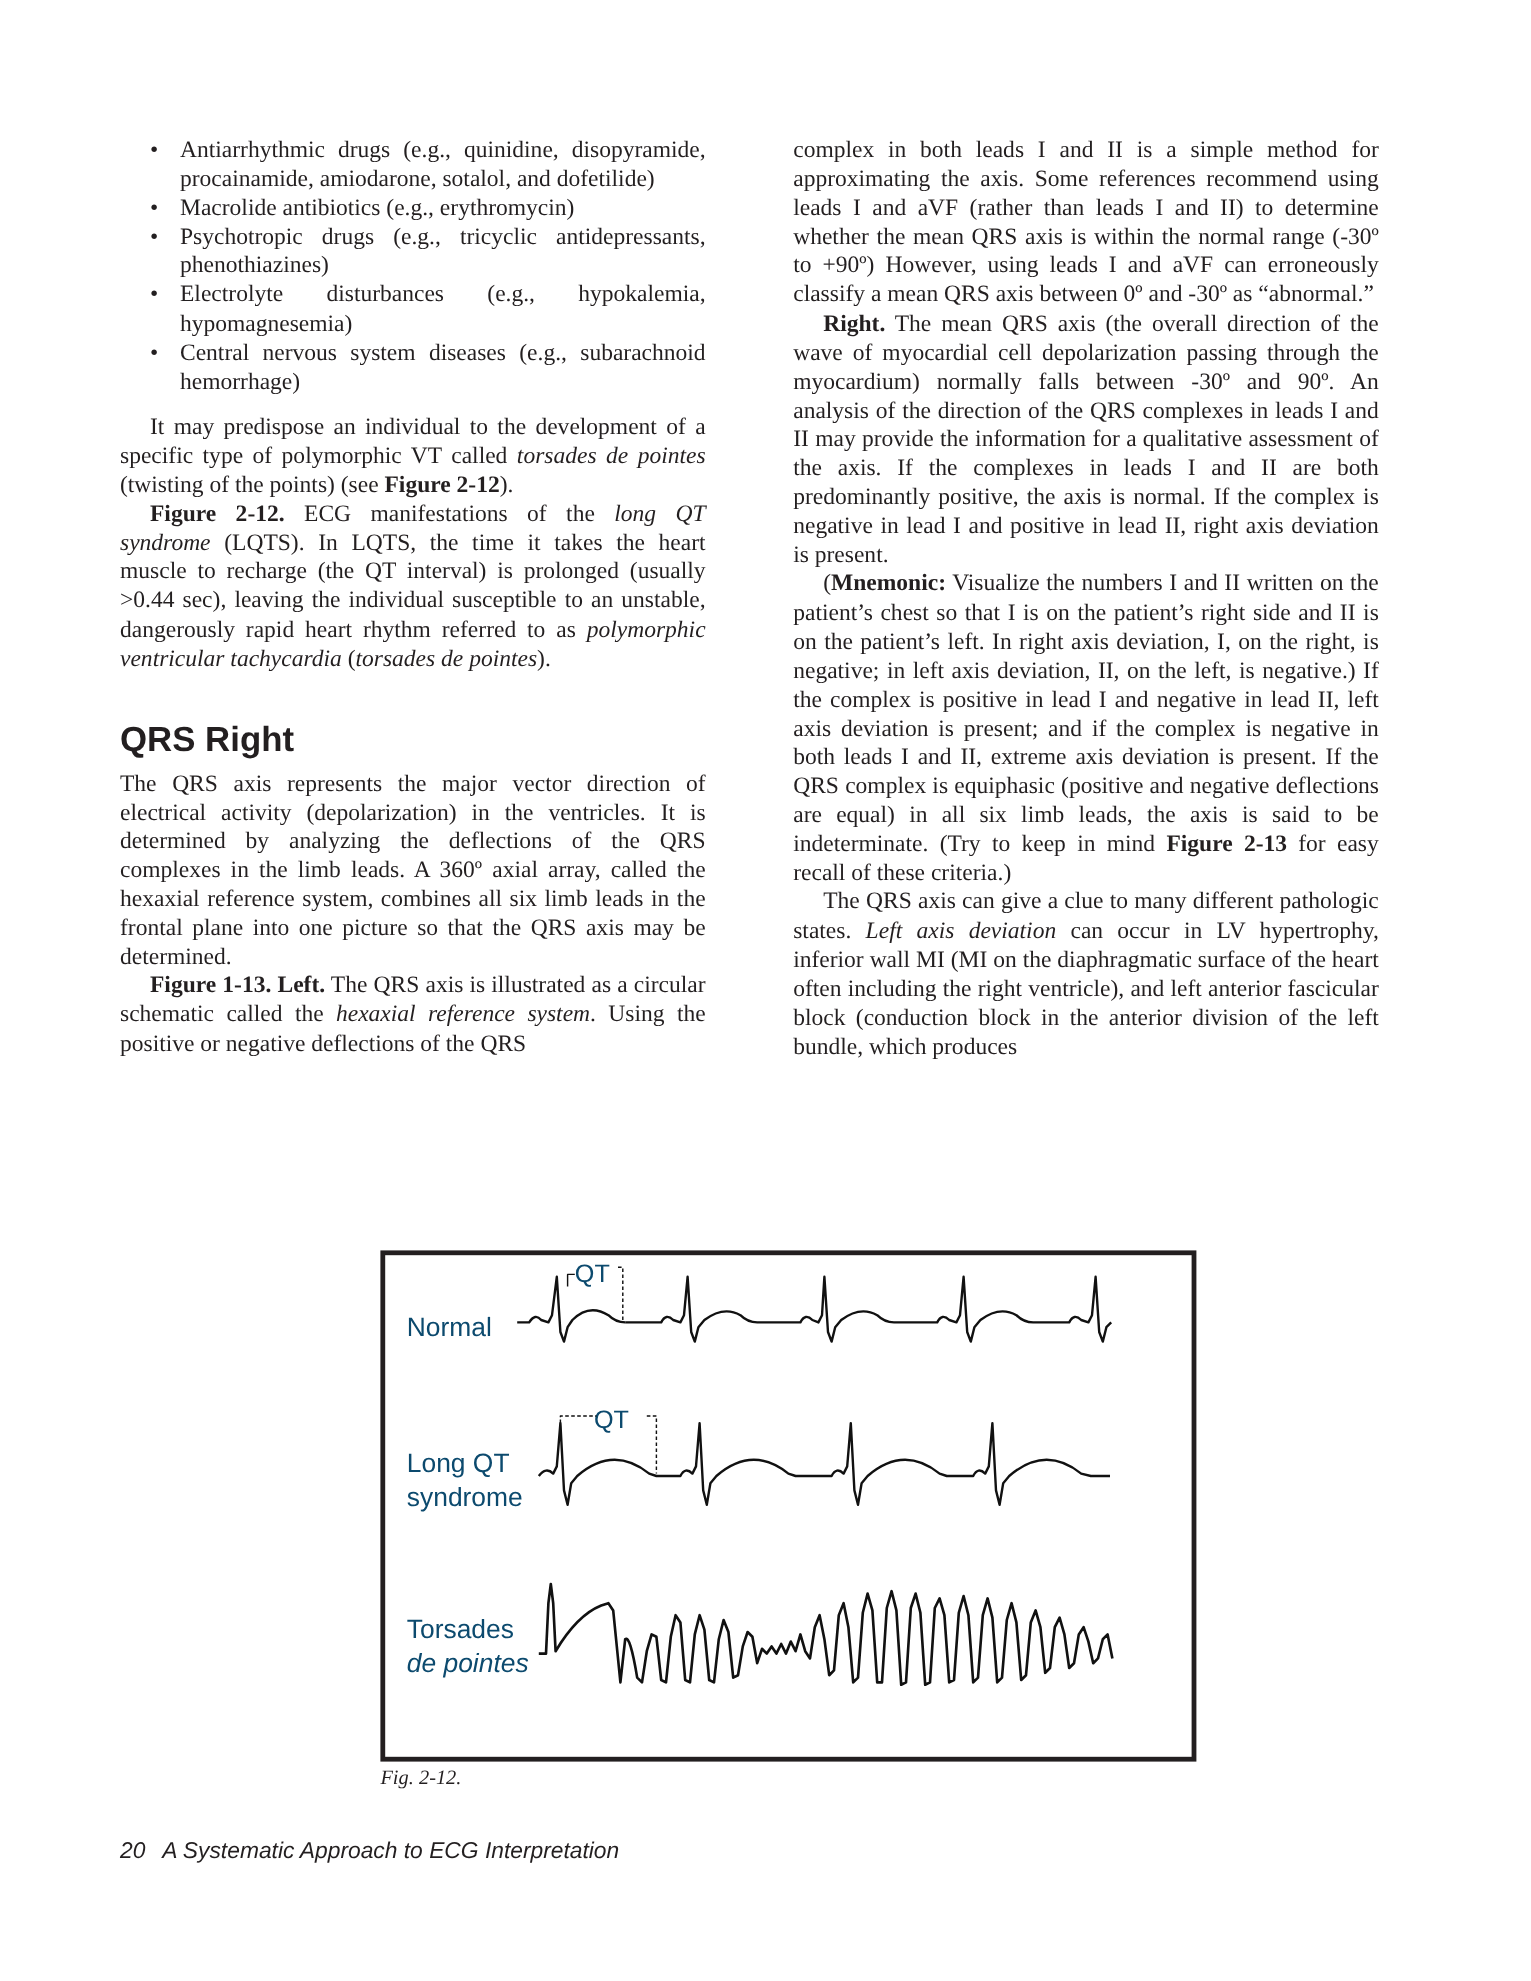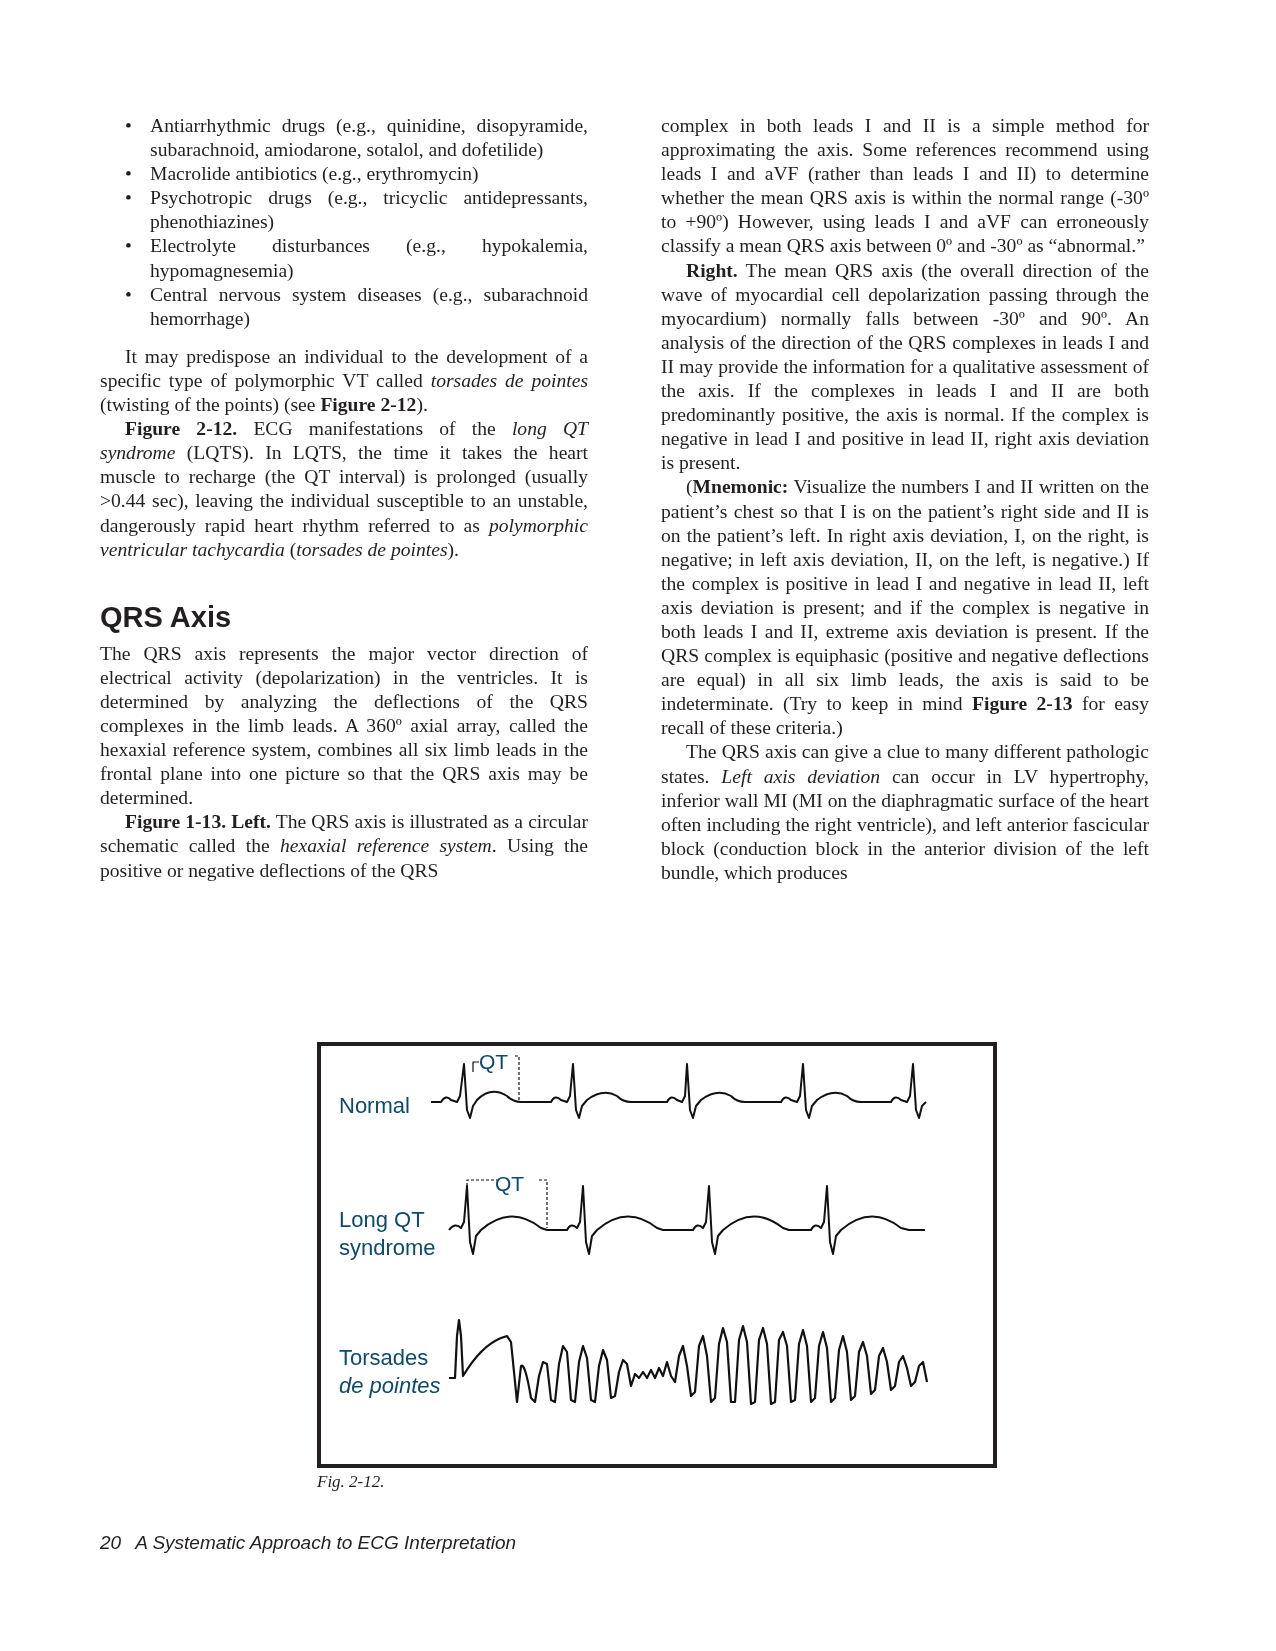--- a/index.html
+++ b/index.html
@@ -42,30 +42,30 @@
     font-family: "Liberation Sans", "DejaVu Sans", sans-serif; font-style: italic;
     font-size: 19px; color: #231f20;
   }
   .footer .pg { margin-right: 14px; }
 </style>
 </head>
 <body>
 
 <div class="col left">
   <ul class="bullets">
-    <li>Antiarrhythmic drugs (e.g., quinidine, disopyramide, subarachnoid, amiodarone, sotalol, and dofetilide)</li>
+    <li>Antiarrhythmic drugs (e.g., quinidine, disopyramide, procainamide, amiodarone, sotalol, and dofetilide)</li>
     <li>Macrolide antibiotics (e.g., erythromycin)</li>
     <li>Psychotropic drugs (e.g., tricyclic antidepressants, phenothiazines)</li>
     <li>Electrolyte disturbances (e.g., hypokalemia, hypomagnesemia)</li>
     <li>Central nervous system diseases (e.g., subarachnoid hemorrhage)</li>
   </ul>
   <div class="gap"></div>
   <p class="ind"><span>It may predispose an individual to the development of a specific type of polymorphic VT called </span><i>torsades de pointes</i><span> (twisting of the points) (see </span><b>Figure 2-12</b><span>).</span></p>
   <p class="ind"><b>Figure 2-12.</b><span> ECG manifestations of the </span><i>long QT syndrome</i><span> (LQTS). In LQTS, the time it takes the heart muscle to recharge (the QT interval) is prolonged (usually &gt;0.44 sec), leaving the individual susceptible to an unstable, dangerously rapid heart rhythm referred to as </span><i>polymorphic ventricular tachycardia</i><span> (</span><i>torsades de pointes</i><span>).</span></p>
-  <h2 class="section">QRS Axis</h2>
+  <h2 class="section">QRS Right</h2>
   <p>The QRS axis represents the major vector direction of electrical activity (depolarization) in the ventricles. It is determined by analyzing the deflections of the QRS complexes in the limb leads. A 360º axial array, called the hexaxial reference system, combines all six limb leads in the frontal plane into one picture so that the QRS axis may be determined.</p>
   <p class="ind"><b>Figure 1-13. Left.</b><span> The QRS axis is illustrated as a circular schematic called the </span><i>hexaxial reference system</i><span>. Using the positive or negative deflections of the QRS</span></p>
 </div>
 
 <div class="col right">
   <p>complex in both leads I and II is a simple method for approximating the axis. Some references recommend using leads I and aVF (rather than leads I and II) to determine whether the mean QRS axis is within the normal range (-30º to +90º) However, using leads I and aVF can erroneously classify a mean QRS axis between 0º and -30º as “abnormal.”</p>
   <p class="ind"><b>Right.</b><span> The mean QRS axis (the overall direction of the wave of myocardial cell depolarization passing through the myocardium) normally falls between -30º and 90º. An analysis of the direction of the QRS complexes in leads I and II may provide the information for a qualitative assessment of the axis. If the complexes in leads I and II are both predominantly positive, the axis is normal. If the complex is negative in lead I and positive in lead II, right axis deviation is present.</span></p>
   <p class="ind"><span>(</span><b>Mnemonic:</b><span> Visualize the numbers I and II written on the patient’s chest so that I is on the patient’s right side and II is on the patient’s left. In right axis deviation, I, on the right, is negative; in left axis deviation, II, on the left, is negative.) If the complex is positive in lead I and negative in lead II, left axis deviation is present; and if the complex is negative in both leads I and II, extreme axis deviation is present. If the QRS complex is equiphasic (positive and negative deflections are equal) in all six limb leads, the axis is said to be indeterminate. (Try to keep in mind </span><b>Figure 2-13</b><span> for easy recall of these criteria.)</span></p>
   <p class="ind"><span>The QRS axis can give a clue to many different pathologic states. </span><i>Left axis deviation</i><span> can occur in LV hypertrophy, inferior wall MI (MI on the diaphragmatic surface of the heart often including the right ventricle), and left anterior fascicular block (conduction block in the anterior division of the left bundle, which produces</span></p>
 </div>

